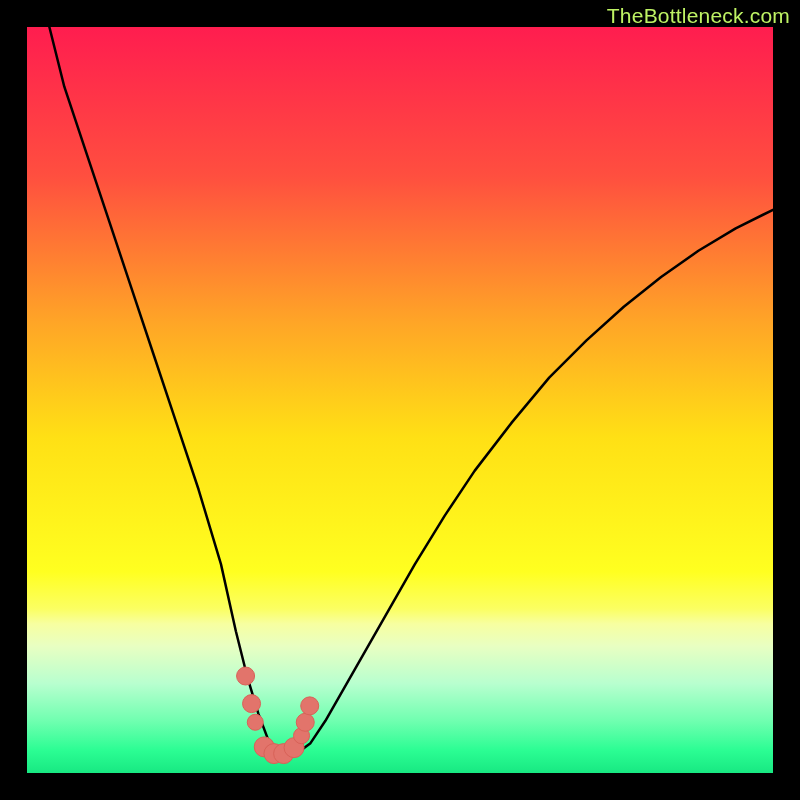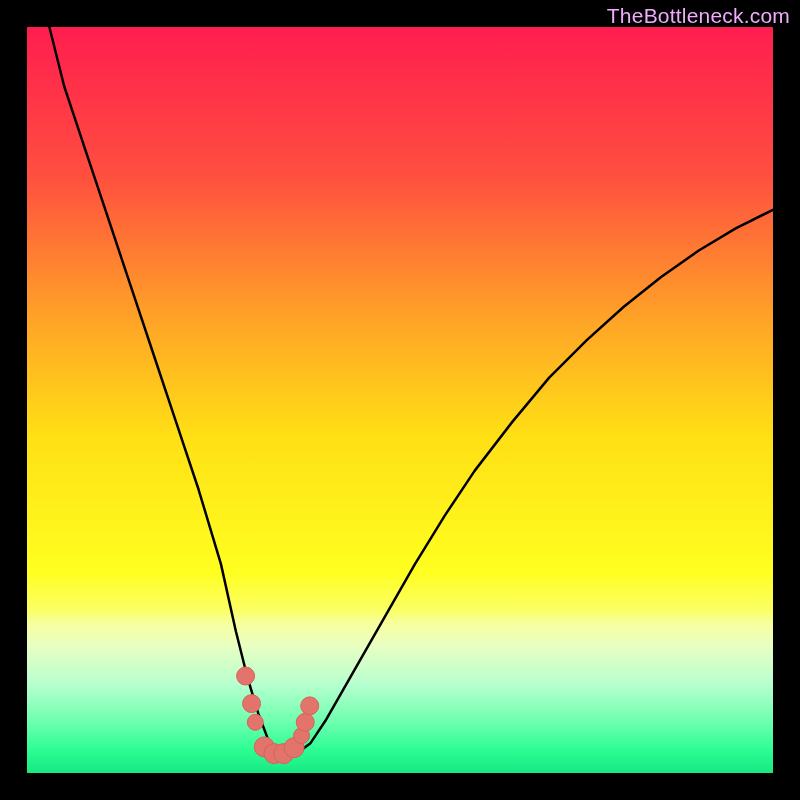--- a/index.html
+++ b/index.html
@@ -24,21 +24,21 @@
     left: 27px;
     top: 27px;
     width: 746px;
     height: 746px;
     
   }
   .watermark {
     position: absolute;
     top: 4px;
     right: 10px;
-    color: #f0abfc;
+    color: #bef264;
     font-size: 21px;
     font-weight: 500;
     letter-spacing: 0.2px;
     font-family: Arial, Helvetica, sans-serif;
     text-align: right;
   }
   svg.curve-layer {
     position: absolute;
     left: 27px;
     top: 27px;

